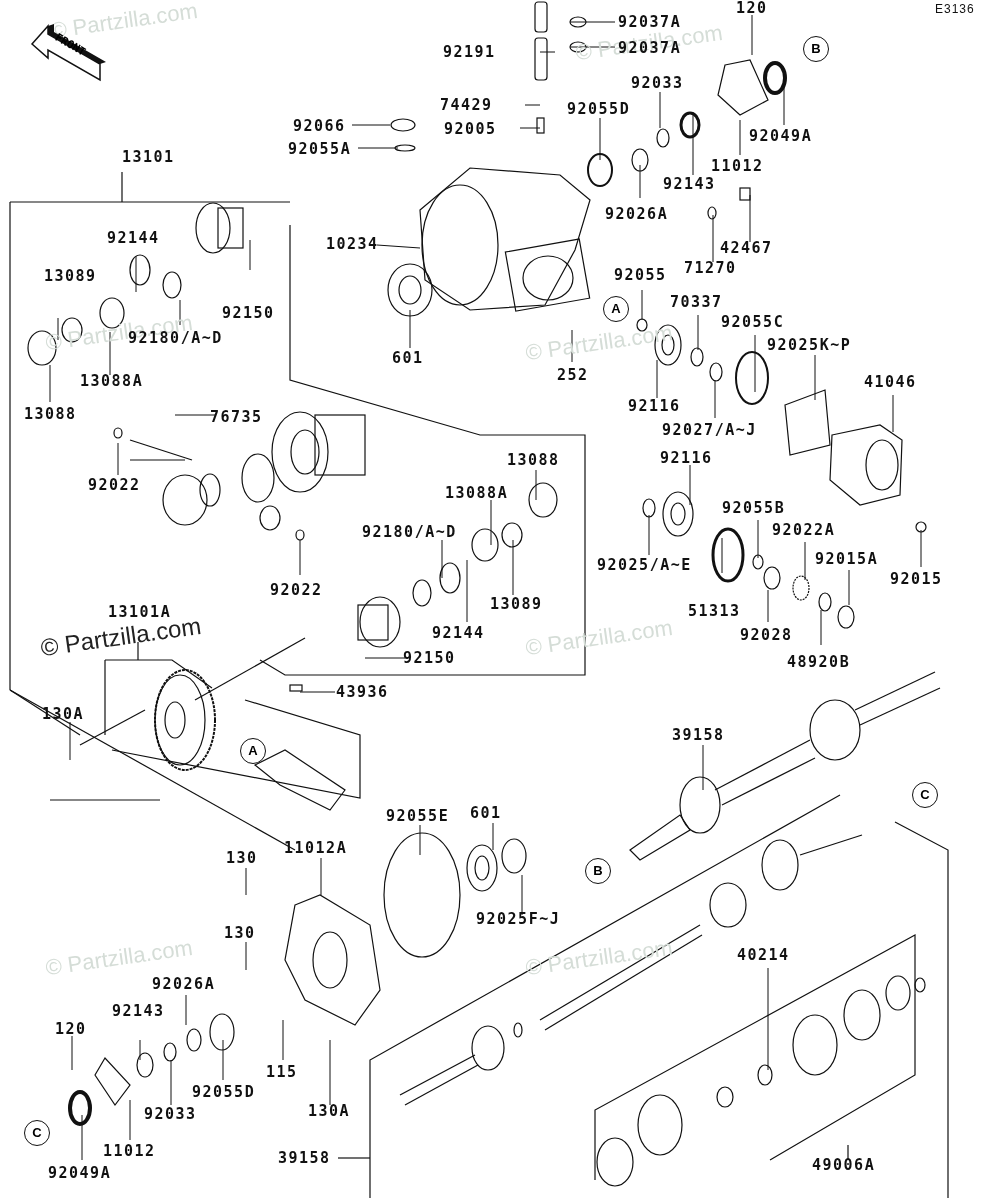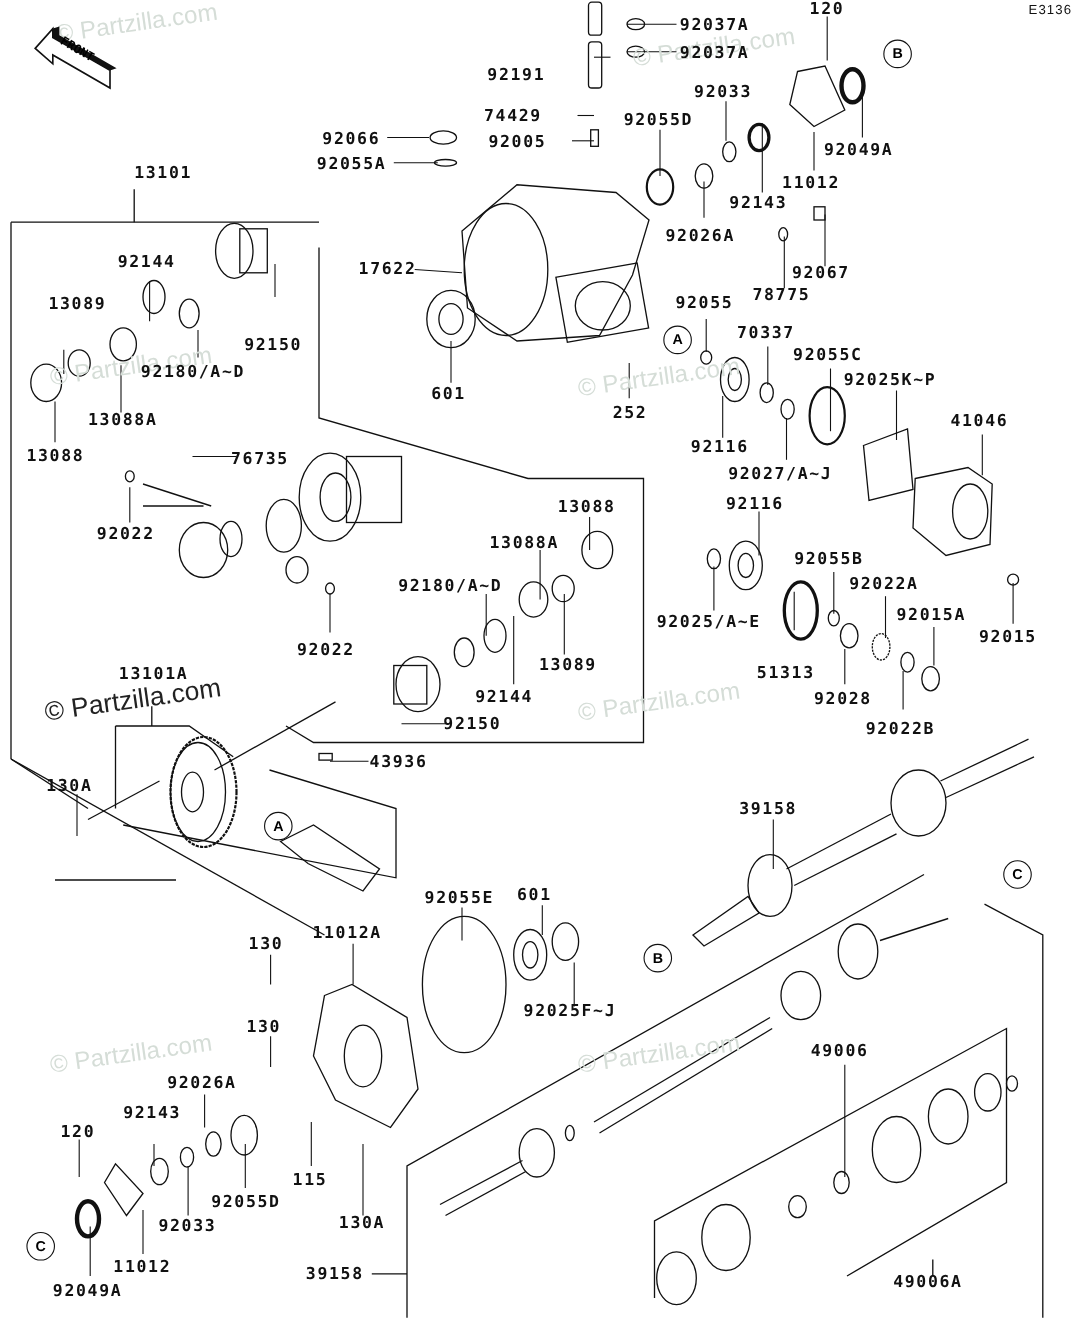--- a/index.html
+++ b/index.html
@@ -265,36 +265,36 @@
 
   <div class="ref" style="left:603px;top:296px">A</div>
   <div class="ref" style="left:803px;top:36px">B</div>
   <div class="ref" style="left:240px;top:738px">A</div>
   <div class="ref" style="left:585px;top:858px">B</div>
   <div class="ref" style="left:912px;top:782px">C</div>
   <div class="ref" style="left:24px;top:1120px">C</div>
 
   <div class="lbl" style="left:618px;top:14px">92037A</div>
   <div class="lbl" style="left:618px;top:40px">92037A</div>
-  <div class="lbl" style="left:443px;top:60px">92191</div>
+  <div class="lbl" style="left:443px;top:44px">92191</div>
   <div class="lbl" style="left:440px;top:97px">74429</div>
   <div class="lbl" style="left:444px;top:121px">92005</div>
   <div class="lbl" style="left:293px;top:118px">92066</div>
   <div class="lbl" style="left:288px;top:141px">92055A</div>
   <div class="lbl" style="left:567px;top:101px">92055D</div>
   <div class="lbl" style="left:631px;top:75px">92033</div>
   <div class="lbl" style="left:663px;top:176px">92143</div>
   <div class="lbl" style="left:605px;top:206px">92026A</div>
   <div class="lbl" style="left:736px;top:0px">120</div>
   <div class="lbl" style="left:711px;top:158px">11012</div>
   <div class="lbl" style="left:749px;top:128px">92049A</div>
-  <div class="lbl" style="left:720px;top:240px">92067</div>
-  <div class="lbl" style="left:684px;top:260px">78775</div>
+  <div class="lbl" style="left:720px;top:240px">42467</div>
+  <div class="lbl" style="left:684px;top:260px">71270</div>
   <div class="lbl" style="left:122px;top:149px">13101</div>
-  <div class="lbl" style="left:326px;top:236px">17622</div>
+  <div class="lbl" style="left:326px;top:236px">10234</div>
   <div class="lbl" style="left:107px;top:230px">92144</div>
   <div class="lbl" style="left:44px;top:268px">13089</div>
   <div class="lbl" style="left:222px;top:305px">92150</div>
   <div class="lbl" style="left:128px;top:330px">92180/A~D</div>
   <div class="lbl" style="left:80px;top:373px">13088A</div>
   <div class="lbl" style="left:24px;top:406px">13088</div>
   <div class="lbl" style="left:392px;top:350px">601</div>
   <div class="lbl" style="left:557px;top:367px">252</div>
   <div class="lbl" style="left:614px;top:267px">92055</div>
   <div class="lbl" style="left:670px;top:294px">70337</div>
@@ -313,36 +313,36 @@
   <div class="lbl" style="left:403px;top:650px">92150</div>
   <div class="lbl" style="left:270px;top:582px">92022</div>
   <div class="lbl" style="left:660px;top:450px">92116</div>
   <div class="lbl" style="left:597px;top:557px">92025/A~E</div>
   <div class="lbl" style="left:722px;top:500px">92055B</div>
   <div class="lbl" style="left:772px;top:522px">92022A</div>
   <div class="lbl" style="left:815px;top:551px">92015A</div>
   <div class="lbl" style="left:890px;top:571px">92015</div>
   <div class="lbl" style="left:688px;top:603px">51313</div>
   <div class="lbl" style="left:740px;top:627px">92028</div>
-  <div class="lbl" style="left:787px;top:654px">92022B</div>
+  <div class="lbl" style="left:787px;top:654px">48920B</div>
   <div class="lbl" style="left:108px;top:604px">13101A</div>
   <div class="lbl" style="left:42px;top:706px">130A</div>
   <div class="lbl" style="left:336px;top:684px">43936</div>
   <div class="lbl" style="left:672px;top:727px">39158</div>
   <div class="lbl" style="left:386px;top:808px">92055E</div>
   <div class="lbl" style="left:470px;top:805px">601</div>
   <div class="lbl" style="left:476px;top:911px">92025F~J</div>
   <div class="lbl" style="left:284px;top:840px">11012A</div>
   <div class="lbl" style="left:226px;top:850px">130</div>
   <div class="lbl" style="left:224px;top:925px">130</div>
   <div class="lbl" style="left:152px;top:976px">92026A</div>
   <div class="lbl" style="left:112px;top:1003px">92143</div>
   <div class="lbl" style="left:55px;top:1021px">120</div>
   <div class="lbl" style="left:144px;top:1106px">92033</div>
   <div class="lbl" style="left:192px;top:1084px">92055D</div>
   <div class="lbl" style="left:266px;top:1064px">115</div>
   <div class="lbl" style="left:308px;top:1103px">130A</div>
   <div class="lbl" style="left:103px;top:1143px">11012</div>
   <div class="lbl" style="left:48px;top:1165px">92049A</div>
   <div class="lbl" style="left:278px;top:1150px">39158</div>
-  <div class="lbl" style="left:737px;top:947px">49006</div>
+  <div class="lbl" style="left:737px;top:947px">40214</div>
   <div class="lbl" style="left:812px;top:1157px">49006A</div>
 </div>
 
 </body></html>

